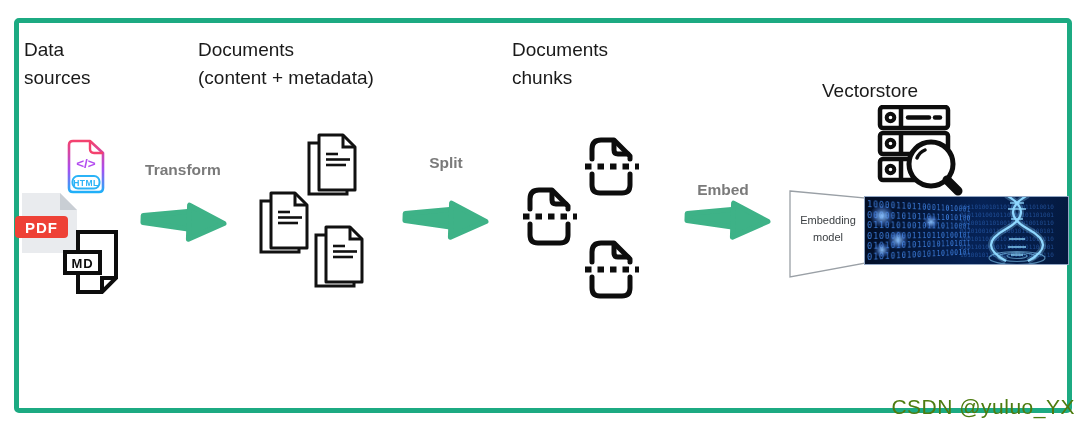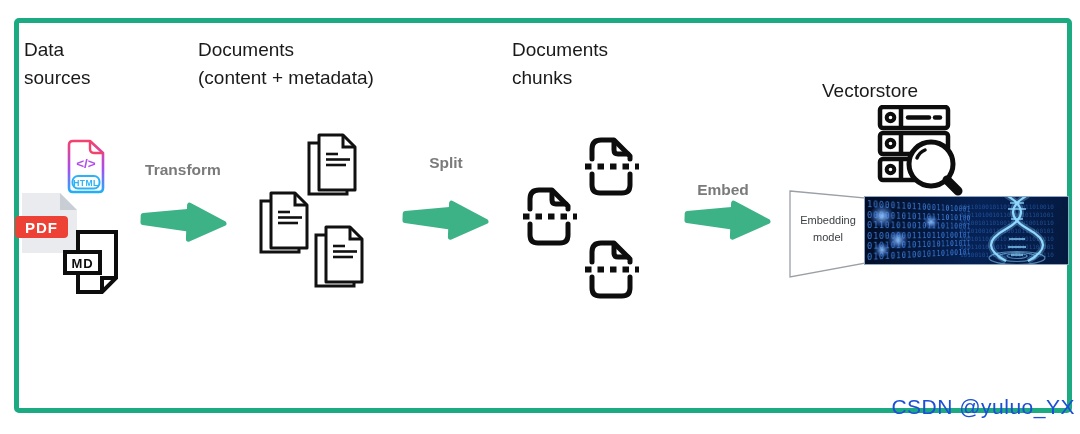--- a/index.html
+++ b/index.html
@@ -3,21 +3,21 @@
 <meta charset="utf-8">
 <style>
   html,body{margin:0;padding:0;background:#ffffff;}
   body{width:1080px;height:434px;position:relative;overflow:hidden;
        font-family:"Liberation Sans",sans-serif;-webkit-font-smoothing:antialiased;}
   .abs{position:absolute;}
   .frame{left:14px;top:18px;width:1048px;height:385px;border:5px solid #1caa82;border-radius:5px;}
   .stage-title{font-size:19px;color:#1a1a1a;text-align:left;line-height:1.45;white-space:pre-line;}
   .arrow-label{font-size:15.5px;font-weight:bold;color:#7a7a7a;text-align:center;}
   .emb-label{font-size:11px;color:#3c4043;text-align:center;line-height:1.5;white-space:pre-line;}
-  .watermark{font-size:21px;color:#1d4ed8;z-index:10;letter-spacing:0.5px;}
+  .watermark{font-size:21px;color:#4d7c0f;z-index:10;letter-spacing:0.5px;}
   .vec-img{left:864px;top:196px;width:203px;height:67px;overflow:hidden;border:1px solid #93a7c4;
            background:linear-gradient(100deg,#020d24 0%,#062255 55%,#04193e 100%);}
   .binary-band{position:absolute;left:2px;top:2px;width:195px;height:64px;
                transform:perspective(150px) rotateY(16deg);transform-origin:left center;
                font-family:"DejaVu Sans Mono",monospace;font-size:9px;line-height:10.5px;
                letter-spacing:1px;color:#3f84e8;opacity:.9;white-space:nowrap;overflow:hidden;}
   .binary-band.far{left:95px;top:6px;width:110px;height:58px;font-size:6px;line-height:8px;
                letter-spacing:0;opacity:.45;transform:none;}
   .glow{position:absolute;border-radius:50%;
         background:radial-gradient(circle,rgba(140,195,255,.95) 0%,rgba(90,150,255,.35) 45%,rgba(90,150,255,0) 72%);}

